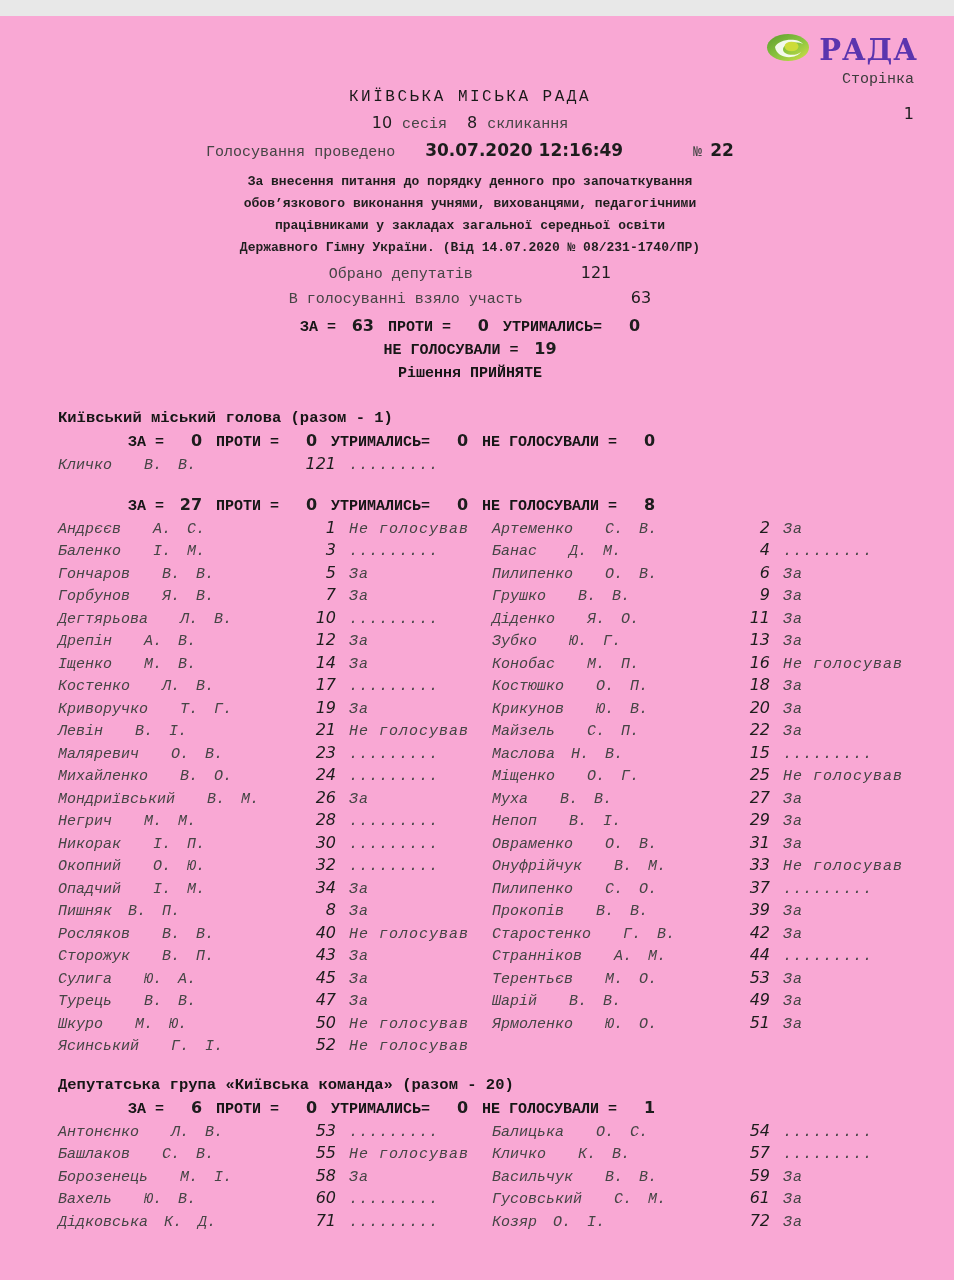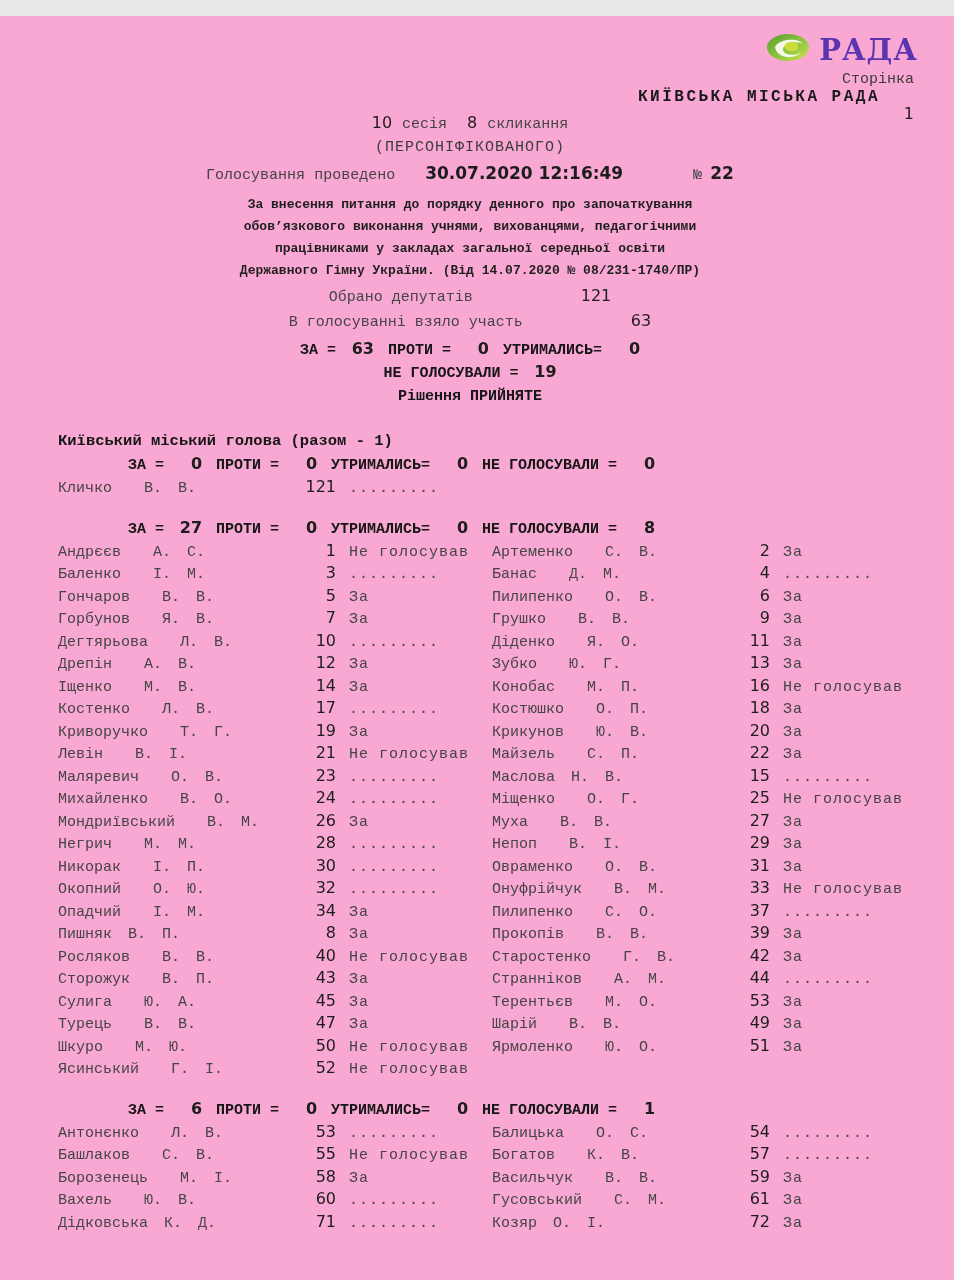--- a/index.html
+++ b/index.html
@@ -21,42 +21,42 @@
   .logo-block{position:absolute;top:16px;right:36px;text-align:right;}
   .logo-row{display:flex;align-items:center;justify-content:flex-end;gap:8px;}
   .brand{
     font-family:"DejaVu Serif","Liberation Serif",serif;
     font-weight:bold;font-size:29px;letter-spacing:1px;
     color:#5b35ae;line-height:1;
   }
   .page-indicator{margin-top:3px;font-size:15px;color:#3c3c3c;display:flex;justify-content:flex-end;gap:16px;padding-right:4px;flex-direction:column;}
   
   .center{width:820px;margin-left:60px;padding-top:72px;text-align:center;}
-  .org{font-weight:bold;font-size:16px;letter-spacing:2.5px;color:#1a1a1a;text-align:right;}
+  .org{font-weight:normal;font-size:16px;letter-spacing:2.5px;color:#1a1a1a;}
   .session{margin-top:7px;font-size:15px;display:flex;justify-content:center;gap:10px;align-items:baseline;}
   .doc-title{margin-top:15px;font-weight:bold;font-size:16px;letter-spacing:1.5px;color:#1a1a1a;}
   .doc-subtitle{margin-top:6px;font-size:15px;letter-spacing:1px;color:#3c3c3c;}
   .conducted{margin-top:7px;display:flex;justify-content:center;align-items:baseline;gap:30px;font-size:15px;}
   .conducted .dt{font-weight:bold;font-size:17px;}
   .conducted .no{display:flex;gap:8px;align-items:baseline;margin-left:40px;}
   .question{margin-top:10px;font-weight:bold;font-size:13px;line-height:22px;color:#1f1f1f;}
   .stat-line{margin-top:4px;display:flex;justify-content:center;align-items:baseline;gap:108px;font-size:15px;line-height:19px;}
   .vote-summary{margin-top:7px;font-weight:bold;font-size:15px;color:#161616;display:flex;justify-content:center;align-items:baseline;}
   .not-voted{margin-top:3px;}
   .decision{margin-top:4px;font-weight:bold;font-size:15px;color:#161616;line-height:21px;}
   .slbl{font-weight:bold;color:#161616;margin-left:14px;}
   .slbl:first-child{margin-left:0;}
   .sval{display:inline-block;min-width:34px;text-align:right;margin-left:4px;font-weight:bold;}
   
   #sections{margin-left:58px;margin-top:24px;width:896px;}
   .faction{margin-bottom:17px;}
   .sec-title{font-weight:bold;font-size:15.5px;color:#161616;white-space:pre;line-height:20px;}
   .sec-summary{padding-left:70px;margin-top:2px;line-height:21px;font-size:15px;}
   .rows{margin-top:1px;}
-  .row{display:grid;grid-template-columns:234px 44px 156px 230px 48px auto;line-height:20.5px;align-items:baseline;}
+  .row{display:grid;grid-template-columns:234px 44px 156px 230px 48px auto;line-height:20.5px;align-items:baseline;font-style:italic;}
   .cname{white-space:pre;word-spacing:7px;font-size:15px;}
   .cnum{text-align:right;}
   .cvote{padding-left:13px;font-size:15px;letter-spacing:1px;white-space:pre;}
 </style>
 </head>
 <body>
 
 <div class="page">
 
   <div class="logo-block">
@@ -86,21 +86,20 @@
   <div class="center">
     <div class="org">КИЇВСЬКА МІСЬКА РАДА</div>
 
     <div class="session">
       <span class="num">10</span>
       <span>сесія</span>
       <span class="num" style="margin-left:10px">8</span>
       <span>скликання</span>
     </div>
 
-    <div class="doc-subtitle">(ПЕРСОНІФІКОВАНОГО)</div>
 
     <div class="conducted">
       <span>Голосування проведено</span>
       <span class="num dt">30.07.2020 12:16:49</span>
       <span class="no">
         <span>№</span>
         <span class="num" style="font-weight:bold;font-size:17px">22</span>
       </span>
     </div>
 
@@ -341,35 +340,36 @@
             <span class="cname">Ясинський  Г. І.</span>
             <span class="cnum num">52</span>
             <span class="cvote">Не голосував</span>
             <span class="cname"></span>
             <span class="cnum num"></span>
             <span class="cvote"></span>
           </div>
         </div>
       </section>
       <section class="faction">
+        <div class="sec-title">Депутатська група «Київська команда» (разом - 20)</div>
         <div class="sec-summary"><span class="slbl">ЗА =</span><span class="sval num">6</span><span class="slbl">ПРОТИ =</span><span class="sval num">0</span><span class="slbl">УТРИМАЛИСЬ=</span><span class="sval num">0</span><span class="slbl">НЕ ГОЛОСУВАЛИ =</span><span class="sval num">1</span></div>
         <div class="rows">
           <div class="row">
             <span class="cname">Антонєнко  Л. В.</span>
             <span class="cnum num">53</span>
             <span class="cvote">.........</span>
             <span class="cname">Балицька  О. С.</span>
             <span class="cnum num">54</span>
             <span class="cvote">.........</span>
           </div>
           <div class="row">
             <span class="cname">Башлаков  С. В.</span>
             <span class="cnum num">55</span>
             <span class="cvote">Не голосував</span>
-            <span class="cname">Богатов  К. В.</span>
+            <span class="cname">Кличко  К. В.</span>
             <span class="cnum num">57</span>
             <span class="cvote">.........</span>
           </div>
           <div class="row">
             <span class="cname">Борозенець  М. І.</span>
             <span class="cnum num">58</span>
             <span class="cvote">За</span>
             <span class="cname">Васильчук  В. В.</span>
             <span class="cnum num">59</span>
             <span class="cvote">За</span>

